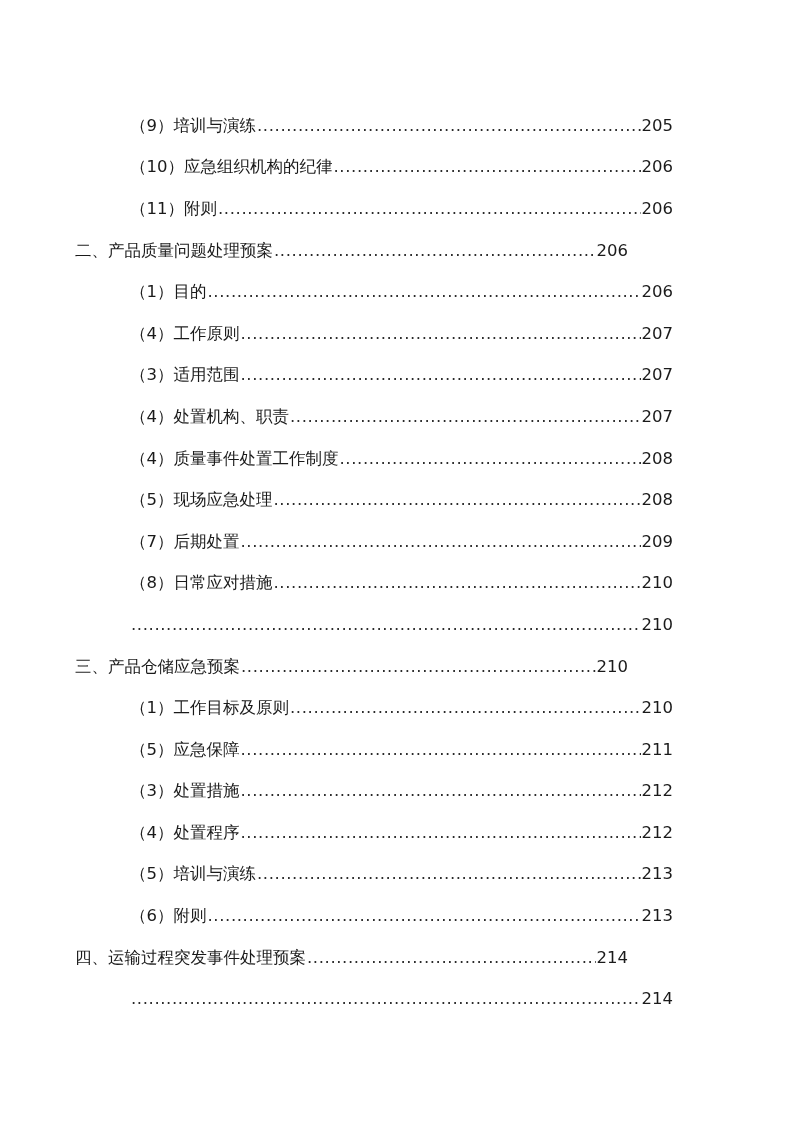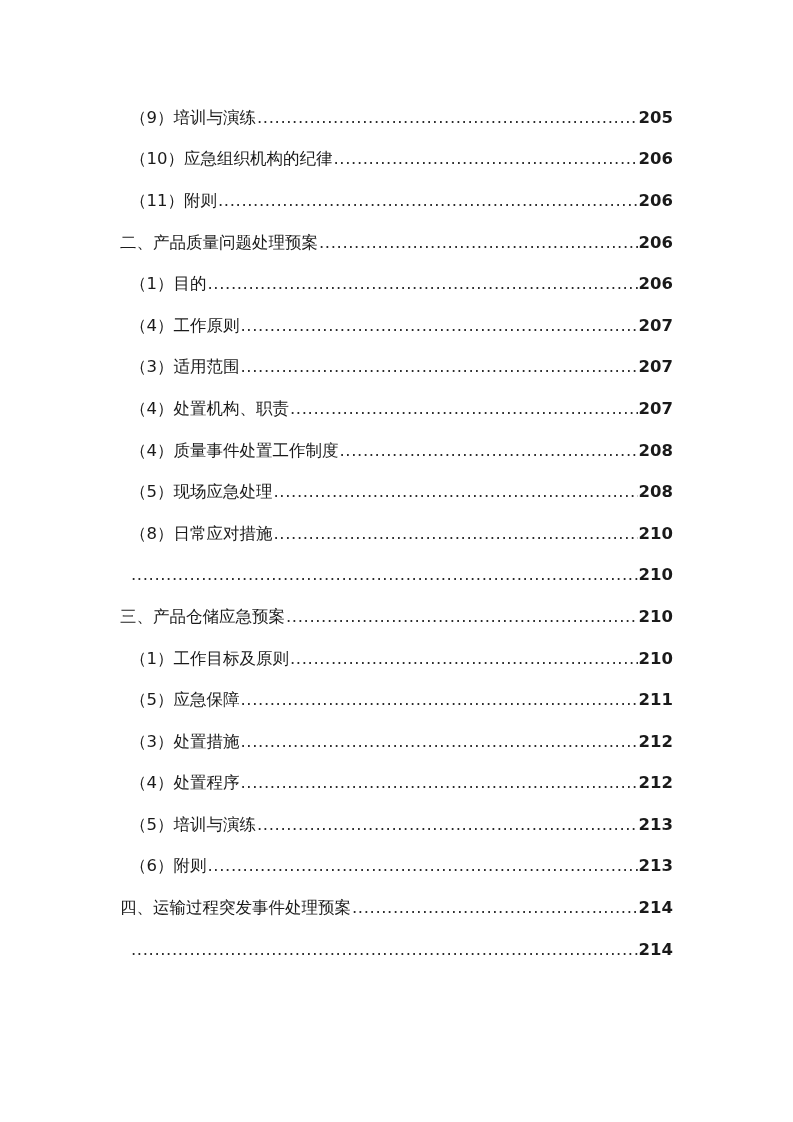--- a/index.html
+++ b/index.html
@@ -11,32 +11,32 @@
       width: 793px;
       height: 1122px;
       position: relative;
       overflow: hidden;
       font-family: "DejaVu Sans", "Liberation Sans", sans-serif;
       color: #1a1a1a;
     }
     .toc {
       position: absolute;
       left: 0;
-      top: 97px;
+      top: 105px;
       width: 722px;
     }
     .toc-entry {
       position: relative;
       height: 41.6px;
       display: flex;
       align-items: center;
       font-size: 16.5px;
       line-height: 20px;
     }
-    .toc-entry.level-1 { padding-left: 120px; }
+    .toc-entry.level-1 { padding-left: 75px; }
     .toc-entry.level-2 { padding-left: 130px; }
     .toc-entry .inner {
       display: flex;
       align-items: baseline;
       width: calc(673px - var(--indent));
     }
     .toc-entry.level-1 .inner { --indent: 120px; }
     .toc-entry.level-2 .inner { --indent: 130px; }
     .toc-title {
       white-space: nowrap;
@@ -50,21 +50,20 @@
       letter-spacing: 0.6px;
       color: #2a2a2a;
     }
     .toc-leader::before {
       content: "..................................................................................................................................................................................................................";
     }
     .toc-page {
       flex: 0 0 auto;
       white-space: nowrap;
       text-align: right;
-      font-weight: bold;
     }
   </style>
 </head>
 <body>
 
 <div class="toc">
   <div class="toc-entry level-2">
       <div class="inner">
         <span class="toc-title">（9）培训与演练</span>
         <span class="toc-leader"></span>
@@ -129,20 +128,27 @@
     </div>
   <div class="toc-entry level-2">
       <div class="inner">
         <span class="toc-title">（5）现场应急处理</span>
         <span class="toc-leader"></span>
         <span class="toc-page">208</span>
       </div>
     </div>
   <div class="toc-entry level-2">
       <div class="inner">
+        <span class="toc-title">（7）后期处置</span>
+        <span class="toc-leader"></span>
+        <span class="toc-page">209</span>
+      </div>
+    </div>
+  <div class="toc-entry level-2">
+      <div class="inner">
         <span class="toc-title">（8）日常应对措施</span>
         <span class="toc-leader"></span>
         <span class="toc-page">210</span>
       </div>
     </div>
   <div class="toc-entry level-2">
       <div class="inner">
         <span class="toc-leader"></span>
         <span class="toc-page">210</span>
       </div>

